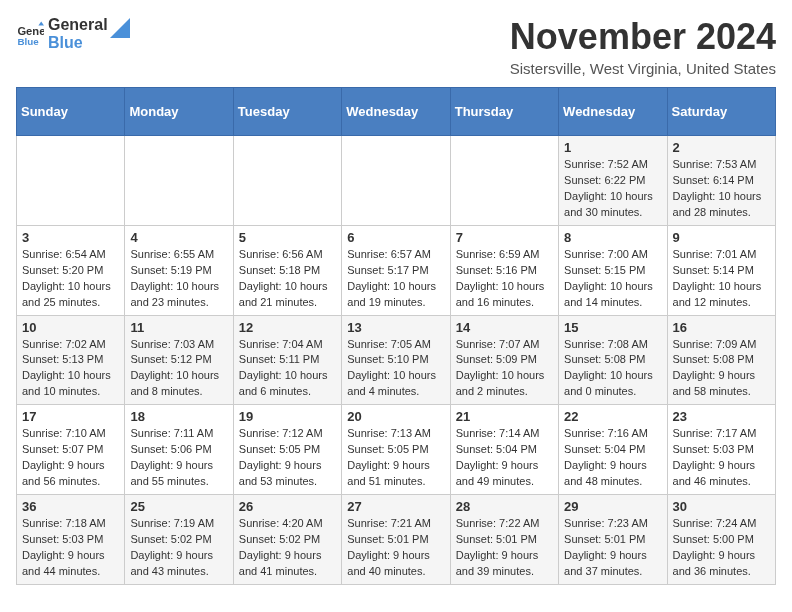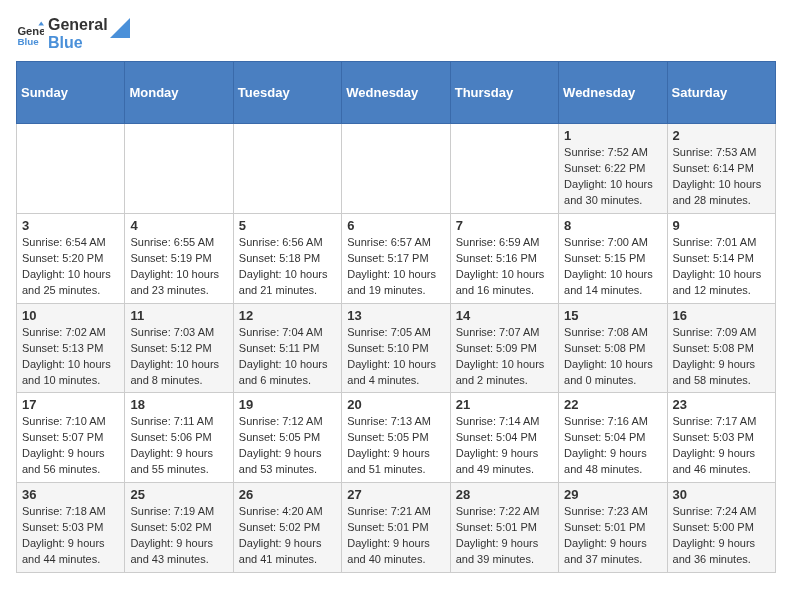--- a/index.html
+++ b/index.html
@@ -39,21 +39,21 @@
       margin-top: 2px;
     }
     .calendar-table {
       width: 100%;
       border-collapse: collapse;
       table-layout: fixed;
     }
     .calendar-table thead th {
       background-color: #4a7fc1;
       color: #fff;
-      padding: 23px 4px;
+      padding: 16px 4px;
       font-size: 13px;
       font-weight: bold;
       text-align: left;
       border: 1px solid #3a6aaa;
     }
     .calendar-table tbody td {
       border: 1px solid #ccc;
       vertical-align: top;
       padding: 4px 5px;
       font-size: 11px;
@@ -92,20 +92,24 @@
       <polygon points="32,8 40,8 36,2" fill="#4a90d9"></polygon>
     </svg>
     <div style="display:flex;flex-direction:column;line-height:1.1;">
       <span style="font-size:16px;font-weight:bold;color:#333;">General</span>
       <span style="font-size:16px;font-weight:bold;color:#4a90d9;">Blue</span>
     </div>
     <svg width="20" height="20" viewBox="0 0 20 20" style="margin-left:-2px;margin-top:-12px;">
       <polygon points="0,20 20,20 20,0" fill="#4a90d9"></polygon>
     </svg>
   </div>
+  <div class="title-area">
+    <div class="month-title">November 2024</div>
+    <div class="location-title">Sistersville, West Virginia, United States</div>
+  </div>
 </div>
 
 <table class="calendar-table">
   <thead>
     <tr>
     <th>Sunday</th>
         <th>Monday</th>
         <th>Tuesday</th>
         <th>Wednesday</th>
         <th>Thursday</th>

